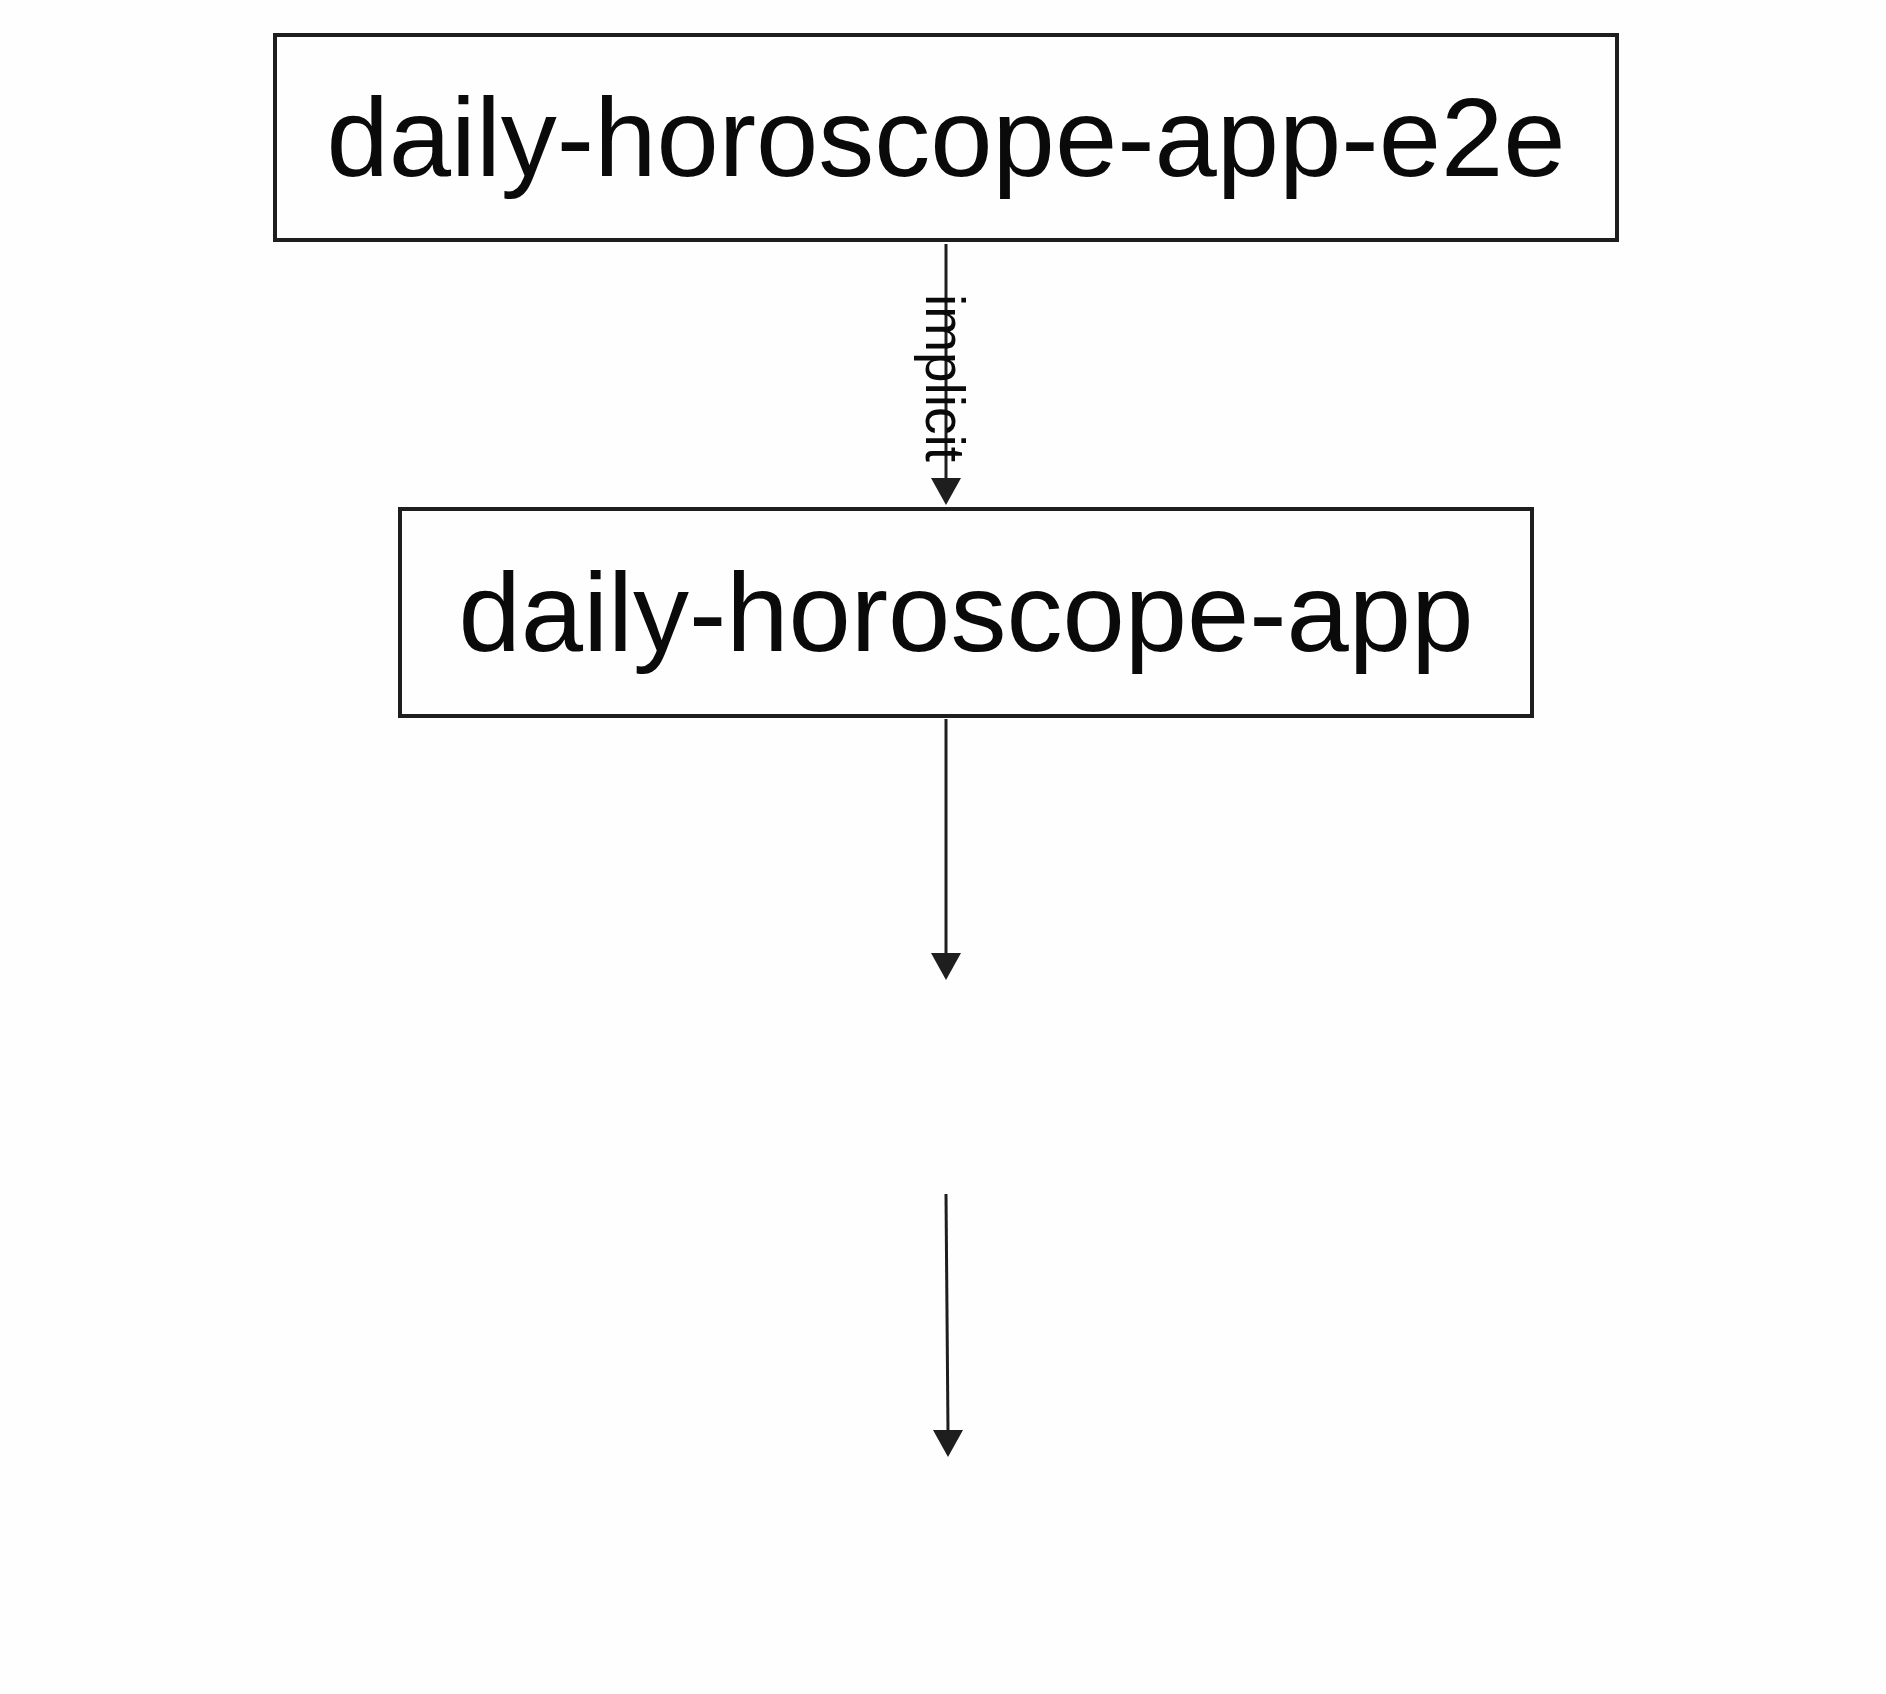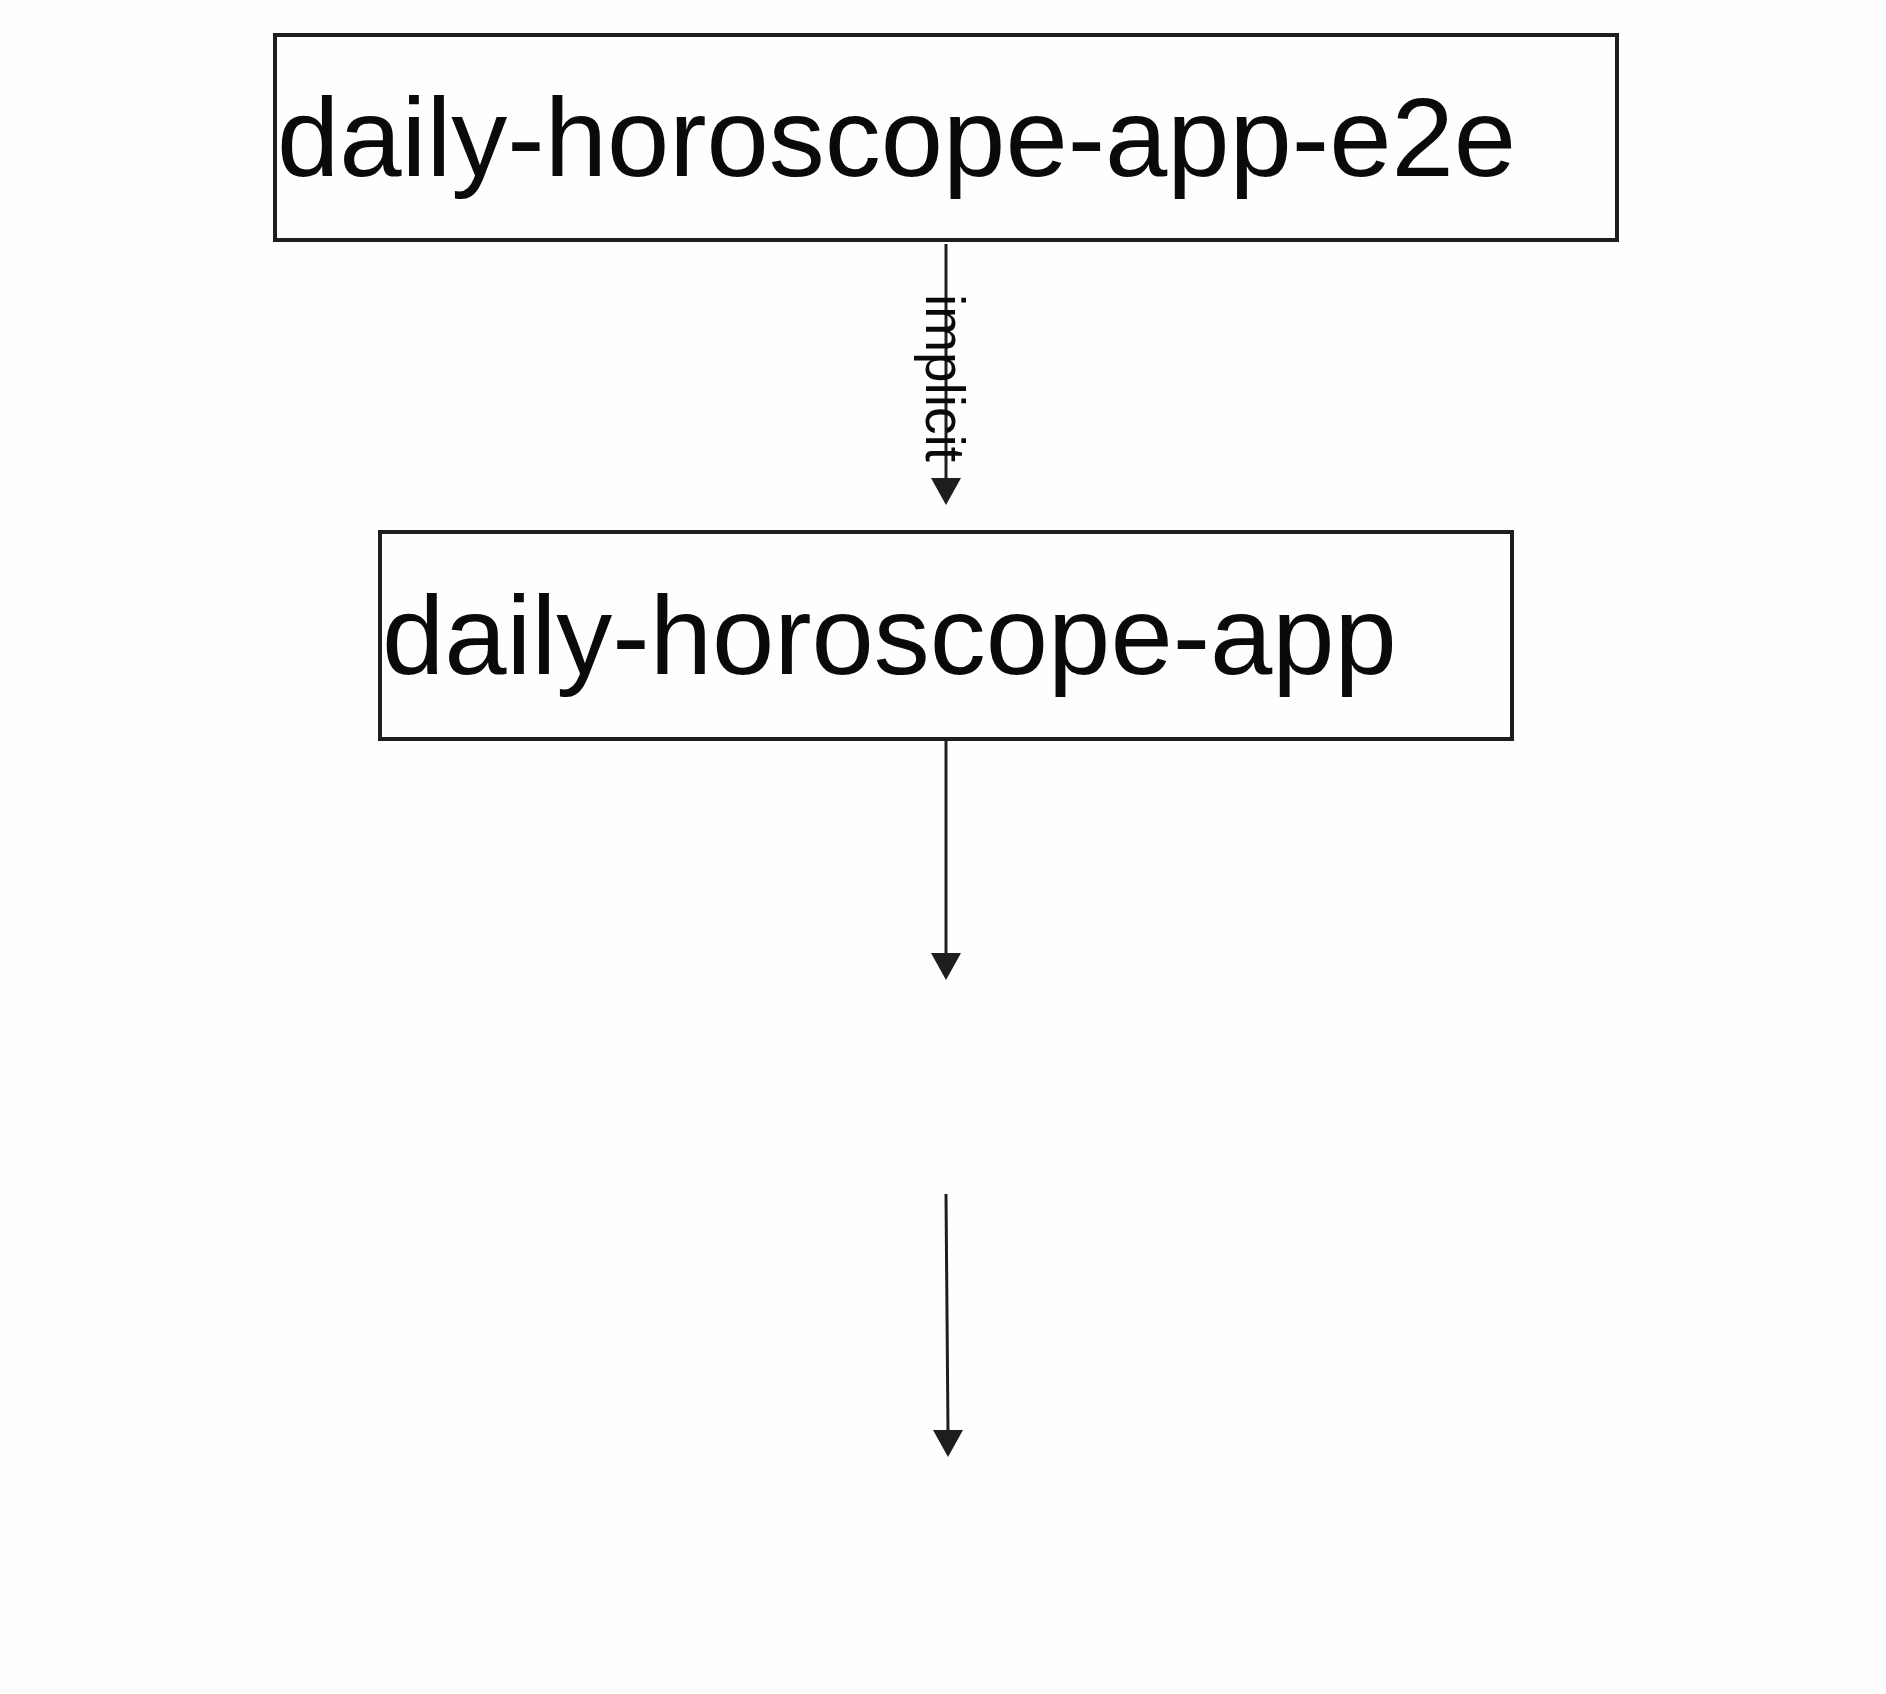--- a/index.html
+++ b/index.html
@@ -21,36 +21,37 @@
     top: 0;
     width: 1886px;
     height: 1694px;
     display: block;
   }
   .node {
     position: absolute;
     box-sizing: border-box;
     display: flex;
     align-items: center;
+    justify-content: center;
     background: #fefefe;
     color: #0a0a0a;
     font-size: 112px;
     line-height: 1;
     white-space: nowrap;
     cursor: pointer;
   }
   .node.rect {
     border: 4px solid #1e1e1e;
   }
   .node.ellipse {
     border: 3px solid #1e1e1e;
     border-radius: 50%;
   }
   .node-1 { left: 273px; top:   33px; width: 1346px; height: 209px; }
-  .node-2 { left: 378px; top:  507px; width: 1136px; height: 211px; margin-top: 23px; }
+  .node-2 { left: 398px; top:  507px; width: 1136px; height: 211px; }
   .node-3 { left: 850px; top:  982px; width:  192px; height: 211px; }
   .node-4 { left: 714px; top: 1460px; width:  464px; height: 208px; }
   .edge-label {
     position: absolute;
     left: 944px;
     top: 378px;
     transform: translate(-50%, -50%) rotate(90deg);
     font-size: 55px;
     line-height: 1;
     color: #0a0a0a;

